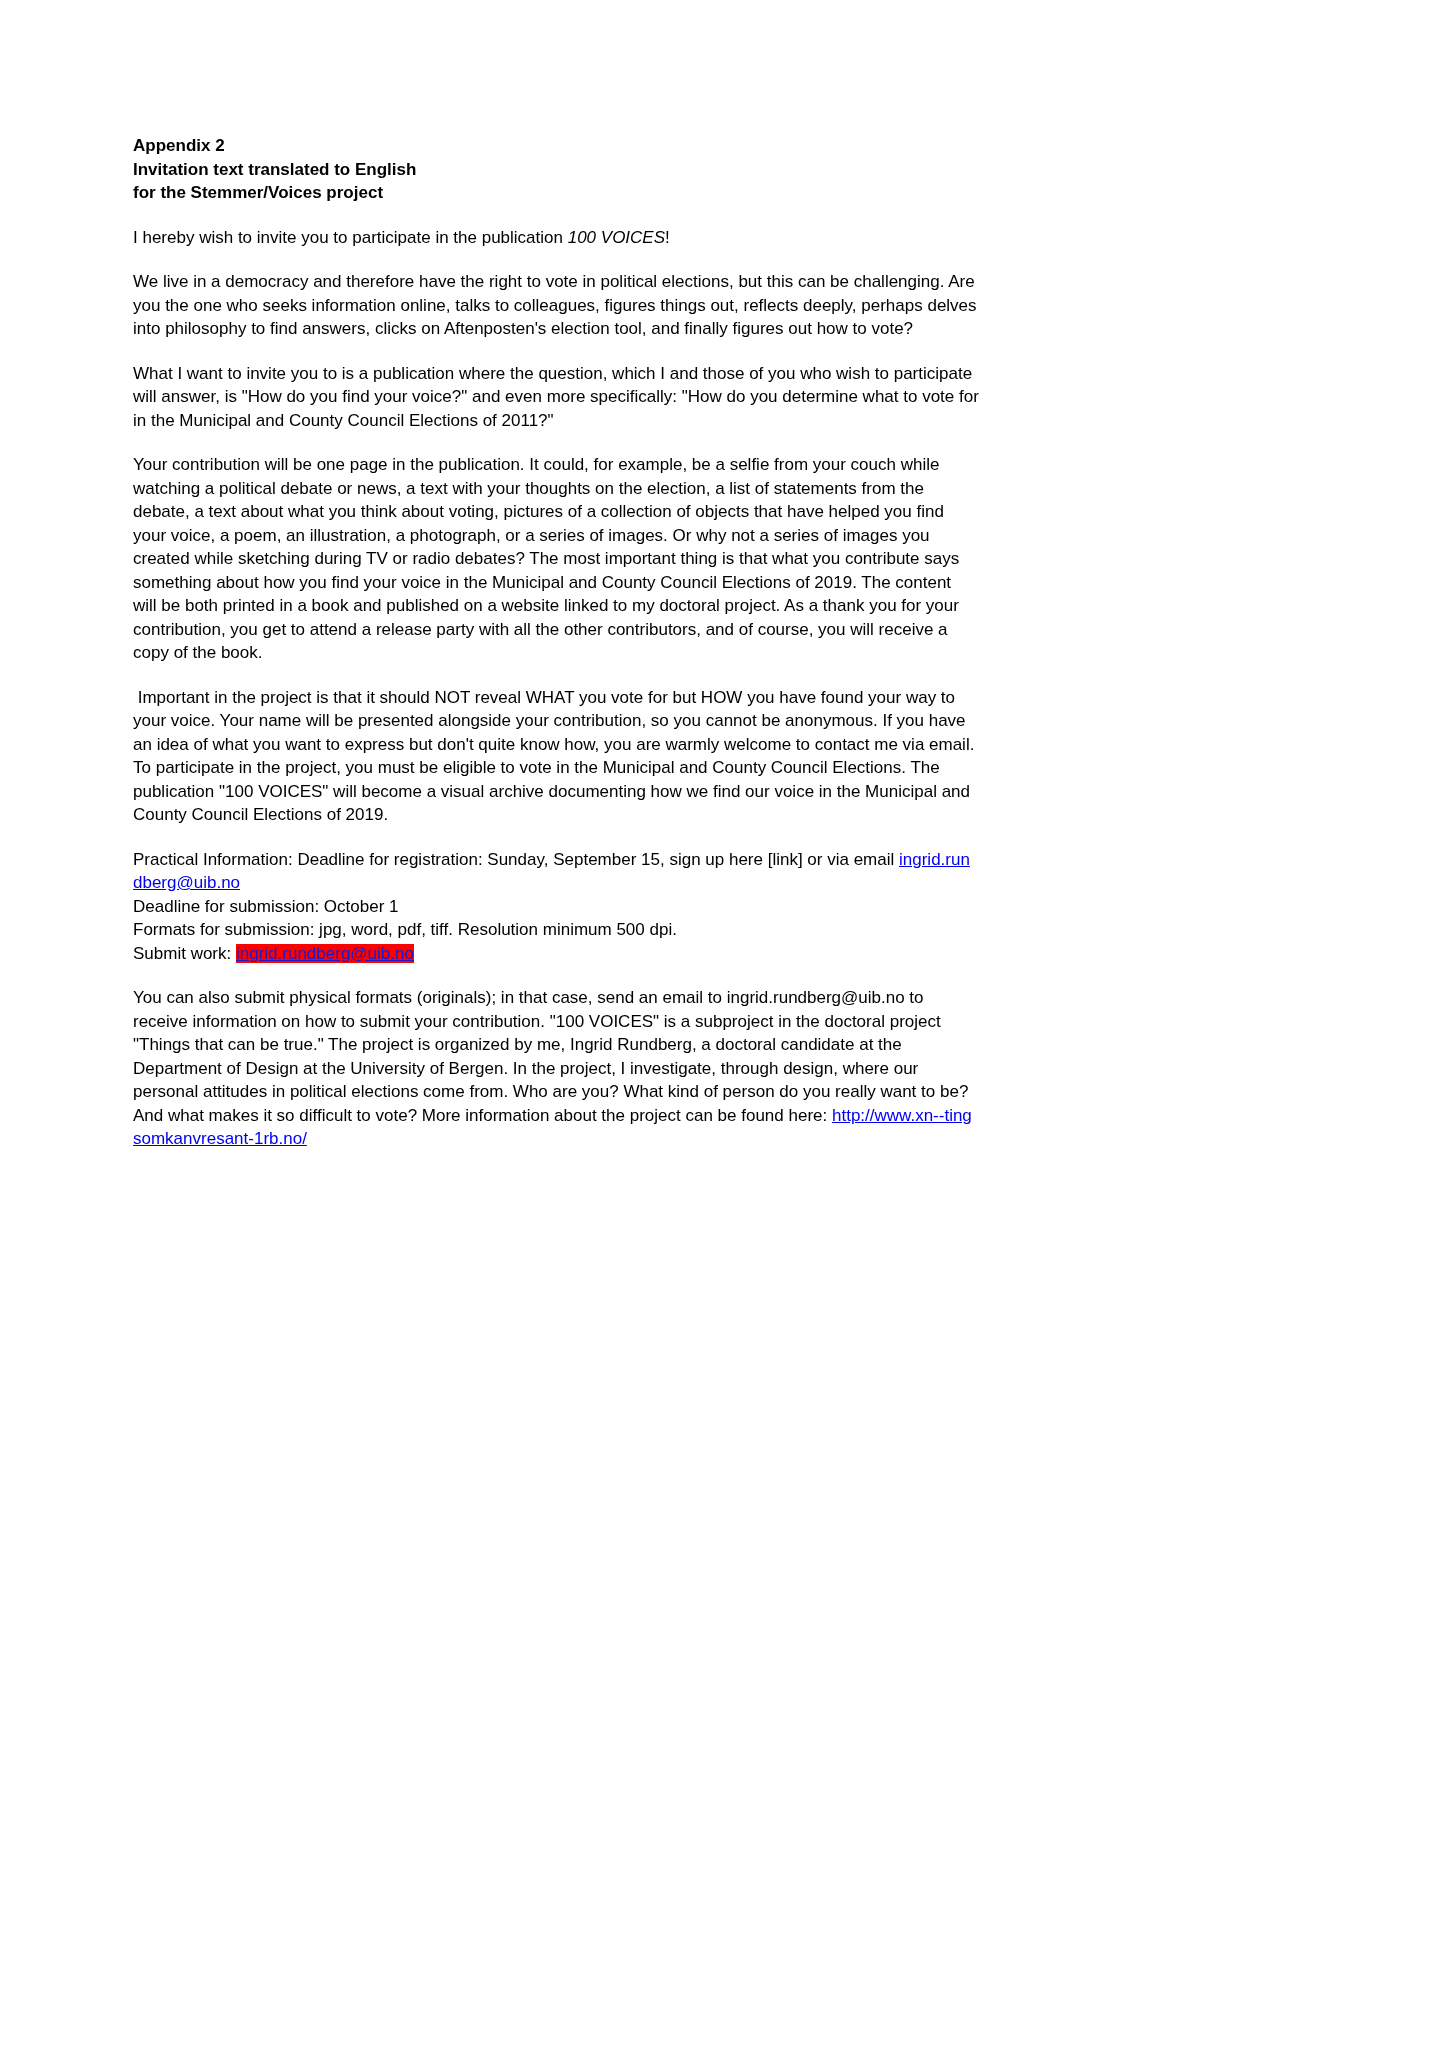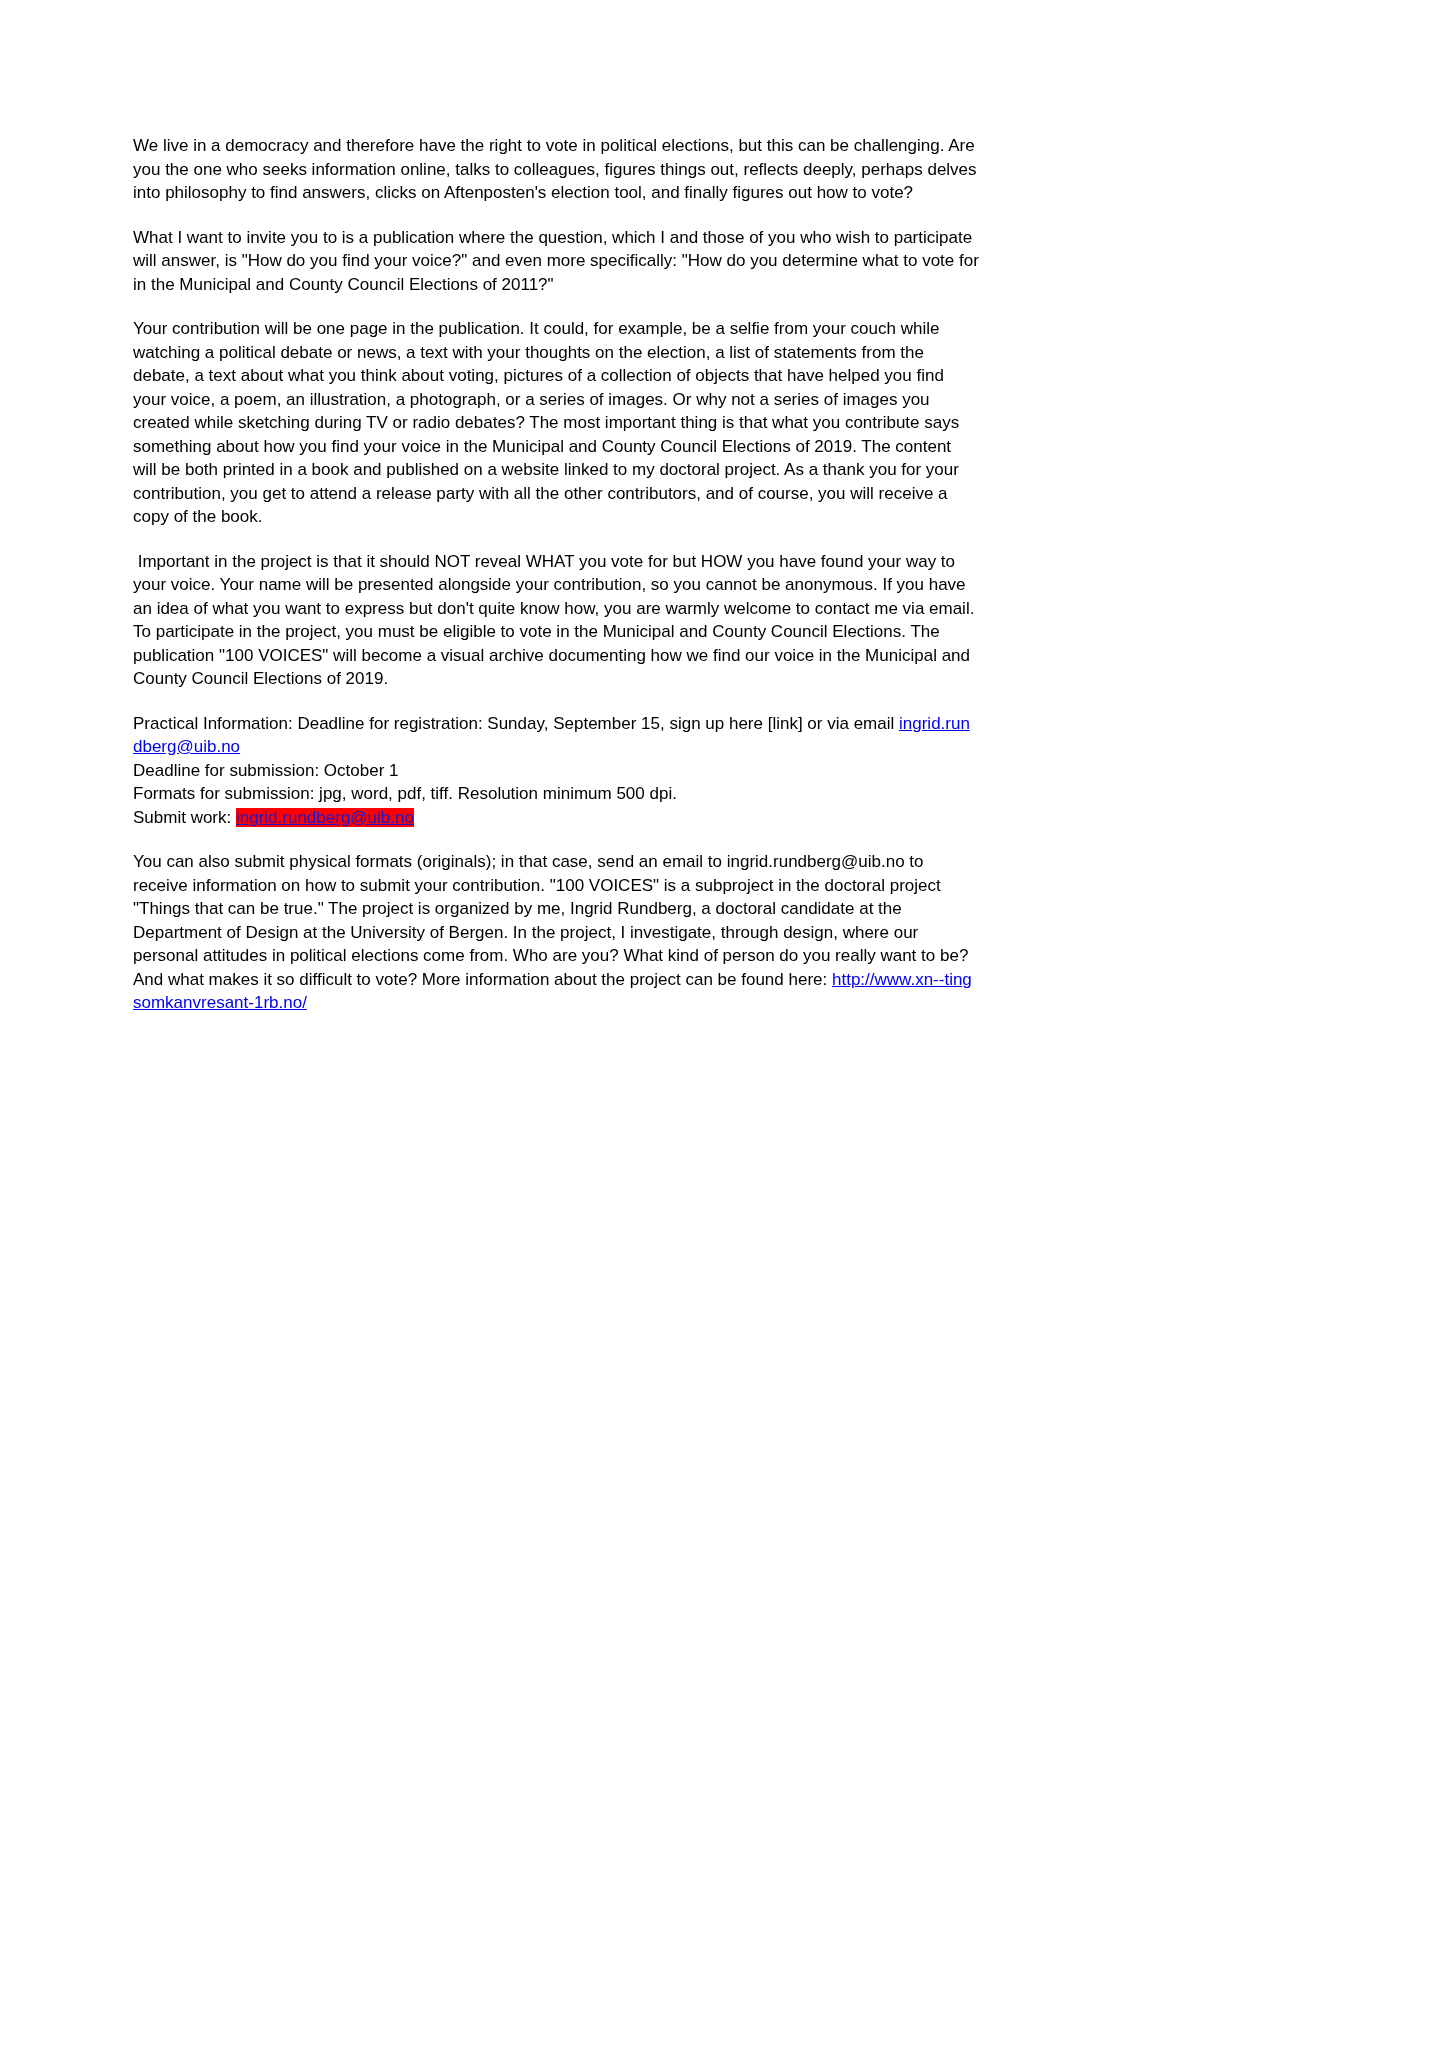--- a/index.html
+++ b/index.html
@@ -28,22 +28,30 @@
   .link.highlight {
     background: #ff0000;
     color: #1a1acc;
   }
 </style>
 </head>
 <body>
 
 <div class="page">
 
+  <p class="para bold">
+    <span>Appendix 2</span><br>
+    <span>Invitation text translated to English</span><br>
+    <span>for the Stemmer/Voices project</span>
+  </p>
 
 
+  <p class="para">
+    <span>I hereby wish to invite you to participate in the publication </span><em>100 VOICES</em><span>!</span>
+  </p>
 
   <p class="para">We live in a democracy and therefore have the right to vote in political elections, but this can be challenging. Are you the one who seeks information online, talks to colleagues, figures things out, reflects deeply, perhaps delves into philosophy to find answers, clicks on Aftenposten's election tool, and finally figures out how to vote?</p>
 
   <p class="para">What I want to invite you to is a publication where the question, which I and those of you who wish to participate will answer, is "How do you find your voice?" and even more specifically: "How do you determine what to vote for in the Municipal and County Council Elections of 2011?"</p>
 
   <p class="para">Your contribution will be one page in the publication. It could, for example, be a selfie from your couch while watching a political debate or news, a text with your thoughts on the election, a list of statements from the debate, a text about what you think about voting, pictures of a collection of objects that have helped you find your voice, a poem, an illustration, a photograph, or a series of images. Or why not a series of images you created while sketching during TV or radio debates? The most important thing is that what you contribute says something about how you find your voice in the Municipal and County Council Elections of 2019. The content will be both printed in a book and published on a website linked to my doctoral project. As a thank you for your contribution, you get to attend a release party with all the other contributors, and of course, you will receive a copy of the book.</p>
 
   <p class="para">&nbsp;Important in the project is that it should NOT reveal WHAT you vote for but HOW you have found your way to your voice. Your name will be presented alongside your contribution, so you cannot be anonymous. If you have an idea of what you want to express but don't quite know how, you are warmly welcome to contact me via email. To participate in the project, you must be eligible to vote in the Municipal and County Council Elections. The publication "100 VOICES" will become a visual archive documenting how we find our voice in the Municipal and County Council Elections of 2019.</p>
 
   <p class="para">

